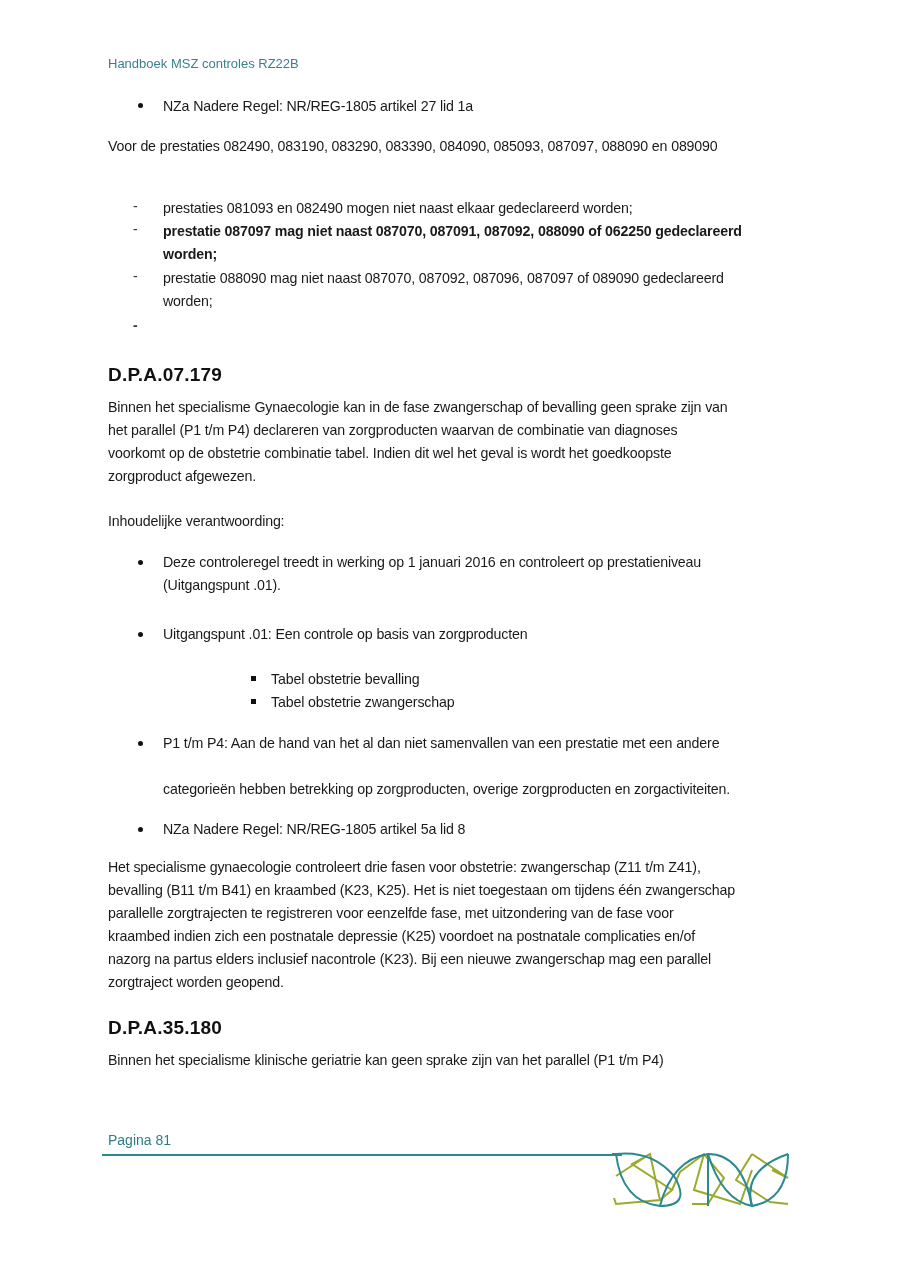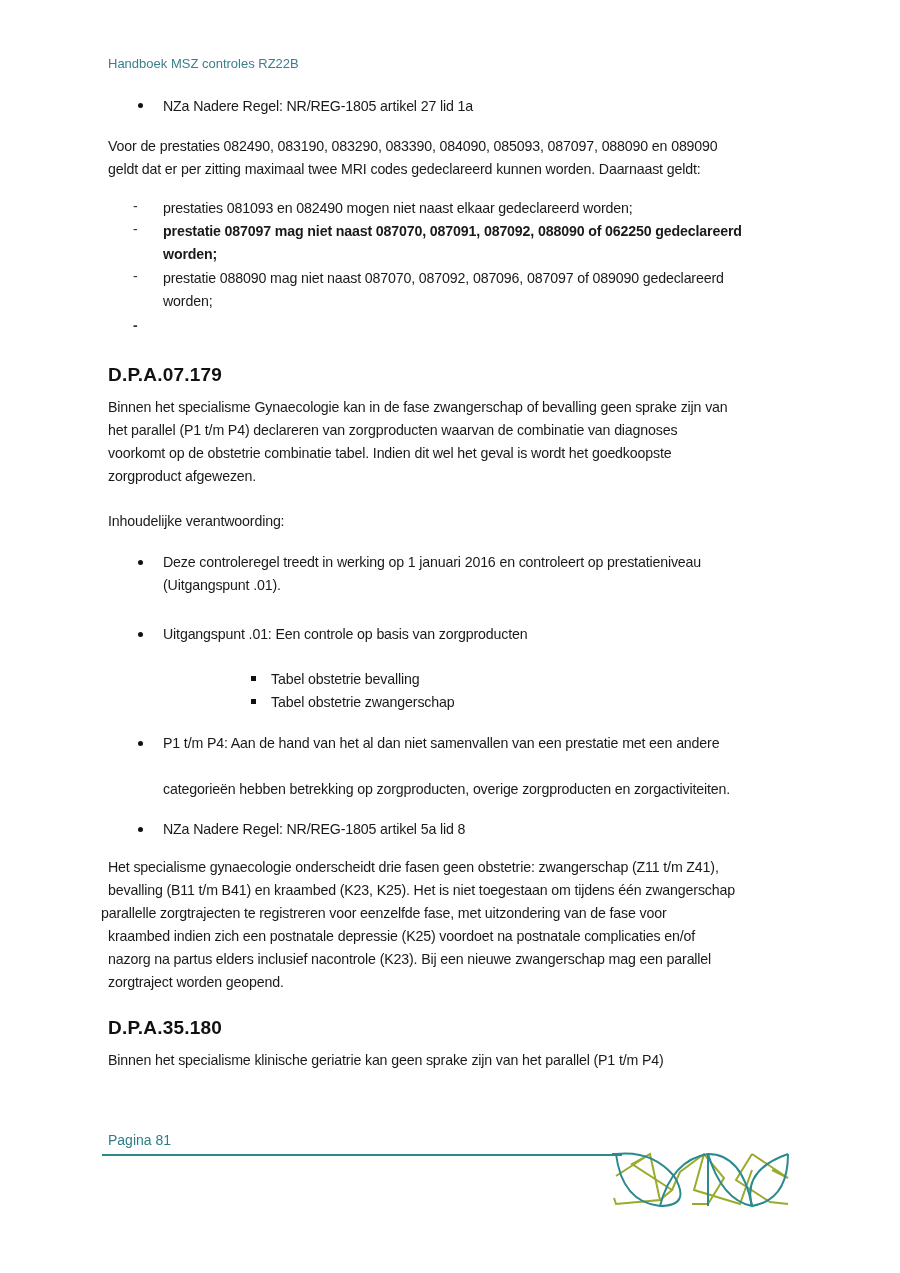--- a/index.html
+++ b/index.html
@@ -21,21 +21,20 @@
 <body>
 
 <div class="page">
 
   <div class="header">Handboek MSZ controles RZ22B</div>
 
   <span class="dot" style="left:138px; top:103px;"></span>
   <div class="t" style="left:163px; top:95px;">NZa Nadere Regel: NR/REG-1805  artikel 27 lid 1a</div>
 
   <div class="t" style="left:108px; top:135px;">Voor de prestaties 082490, 083190, 083290, 083390, 084090, 085093, 087097, 088090 en 089090</div>
-  <div class="t" style="left:108px; top:158px;">geldt dat er per zitting maximaal twee MRI codes gedeclareerd kunnen worden. Daarnaast geldt:</div>
 
   <span class="dash" style="left:133px; top:198px;">-</span>
   <div class="t" style="left:163px; top:197px;">prestaties 081093 en 082490 mogen niet naast elkaar gedeclareerd worden;</div>
 
   <span class="dash" style="left:133px; top:221px;">-</span>
   <div class="t b" style="left:163px; top:220px;">prestatie 087097 mag niet naast 087070, 087091, 087092, 088090 of 062250 gedeclareerd</div>
   <div class="t b" style="left:163px; top:243px;">worden;</div>
 
   <span class="dash" style="left:133px; top:268px;">-</span>
   <div class="t" style="left:163px; top:267px;">prestatie 088090 mag niet naast 087070, 087092, 087096, 087097 of 089090 gedeclareerd</div>
@@ -63,23 +62,23 @@
   <span class="sq" style="left:251px; top:699px;"></span>
   <div class="t" style="left:271px; top:691px;">Tabel obstetrie zwangerschap</div>
 
   <span class="dot" style="left:138px; top:741px;"></span>
   <div class="t" style="left:163px; top:732px;">P1 t/m P4: Aan de hand van het al dan niet samenvallen van een prestatie met een andere</div>
   <div class="t" style="left:163px; top:778px;">categorieën hebben betrekking op zorgproducten, overige zorgproducten en zorgactiviteiten.</div>
 
   <span class="dot" style="left:138px; top:827px;"></span>
   <div class="t" style="left:163px; top:818px;">NZa Nadere Regel: NR/REG-1805 artikel 5a lid 8</div>
 
-  <div class="t" style="left:108px; top:856px;">Het specialisme gynaecologie onderscheidt drie fasen geen obstetrie: zwangerschap (Z11 t/m Z41),</div>
+  <div class="t" style="left:108px; top:856px;">Het specialisme gynaecologie controleert drie fasen voor obstetrie: zwangerschap (Z11 t/m Z41),</div>
   <div class="t" style="left:108px; top:879px;">bevalling (B11 t/m B41) en kraambed (K23, K25). Het is niet toegestaan om tijdens één zwangerschap</div>
-  <div class="t" style="left:101px; top:902px;text-align:center;">parallelle zorgtrajecten te registreren voor eenzelfde fase, met uitzondering van de fase voor</div>
+  <div class="t" style="left:108px; top:902px;text-align:center;">parallelle zorgtrajecten te registreren voor eenzelfde fase, met uitzondering van de fase voor</div>
   <div class="t" style="left:108px; top:925px;">kraambed indien zich een postnatale depressie (K25) voordoet na postnatale complicaties en/of</div>
   <div class="t" style="left:108px; top:948px;">nazorg na partus elders inclusief nacontrole (K23). Bij een nieuwe zwangerschap mag een parallel</div>
   <div class="t" style="left:108px; top:971px;">zorgtraject worden geopend.</div>
 
   <div class="h" style="top:1017px;text-align:right;">D.P.A.35.180</div>
   <div class="t" style="left:108px; top:1049px;">Binnen het specialisme klinische geriatrie kan geen sprake zijn van het parallel (P1 t/m P4)</div>
 
   <div class="footer-label">Pagina 81</div>
   <div class="footer-line"></div>
 

